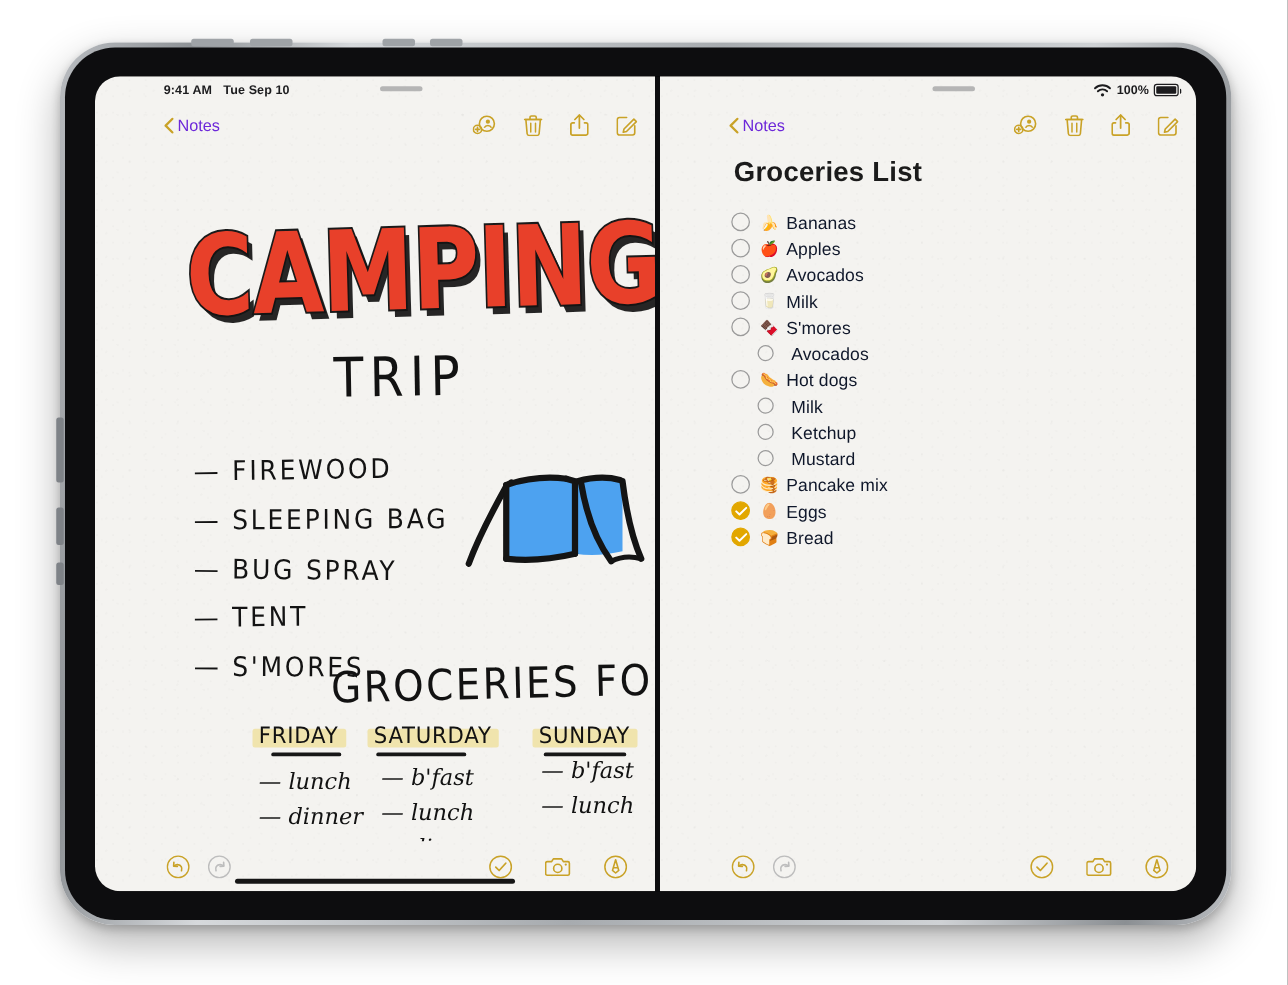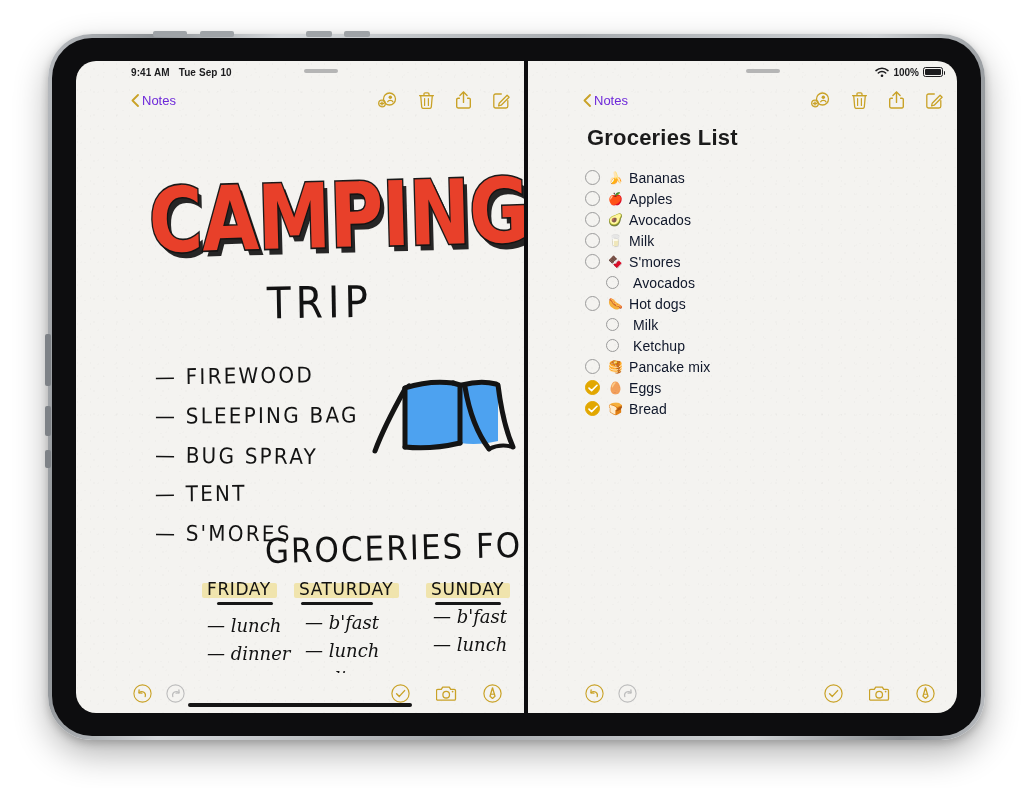--- a/index.html
+++ b/index.html
@@ -511,20 +511,25 @@
                 <div class="chk-row sub">
                   <div class="circle"></div>
                   <span class="chk-emoji" style="width: 0px;"></span>
                   <span class="chk-label">Milk</span>
                 </div>
                 <div class="chk-row sub">
                   <div class="circle"></div>
                   <span class="chk-emoji" style="width: 0px;"></span>
                   <span class="chk-label">Ketchup</span>
                 </div>
+                <div class="chk-row sub">
+                  <div class="circle"></div>
+                  <span class="chk-emoji" style="width: 0px;"></span>
+                  <span class="chk-label">Mustard</span>
+                </div>
                 <div class="chk-row">
                   <div class="circle"></div>
                   <span class="chk-emoji">🥞</span>
                   <span class="chk-label">Pancake mix</span>
                 </div>
                 <div class="chk-row">
                   <div class="circle done">
                     <svg width="10" height="8" viewBox="0 0 10 8">
                       <path d="M1 4.1 L3.6 6.6 L9 1.3" fill="none" stroke="#ffffff" stroke-width="1.6" stroke-linecap="round" stroke-linejoin="round"></path>
                     </svg>

